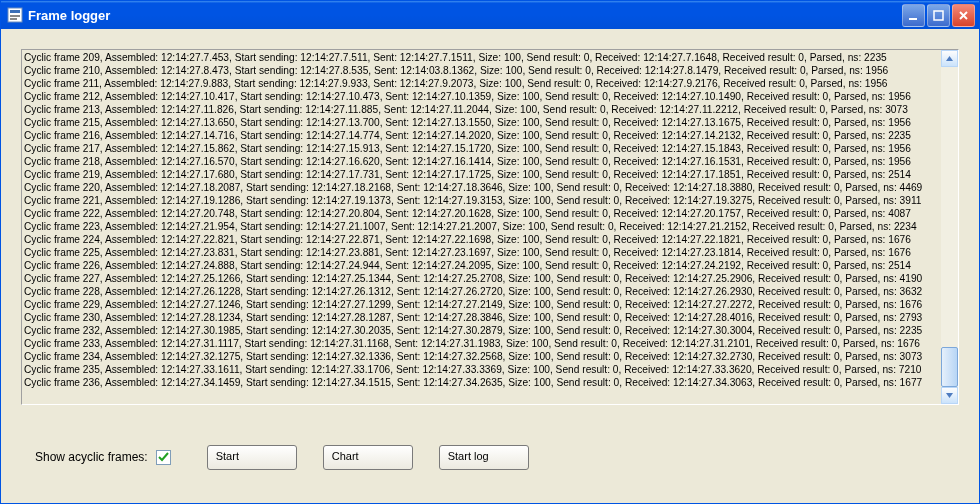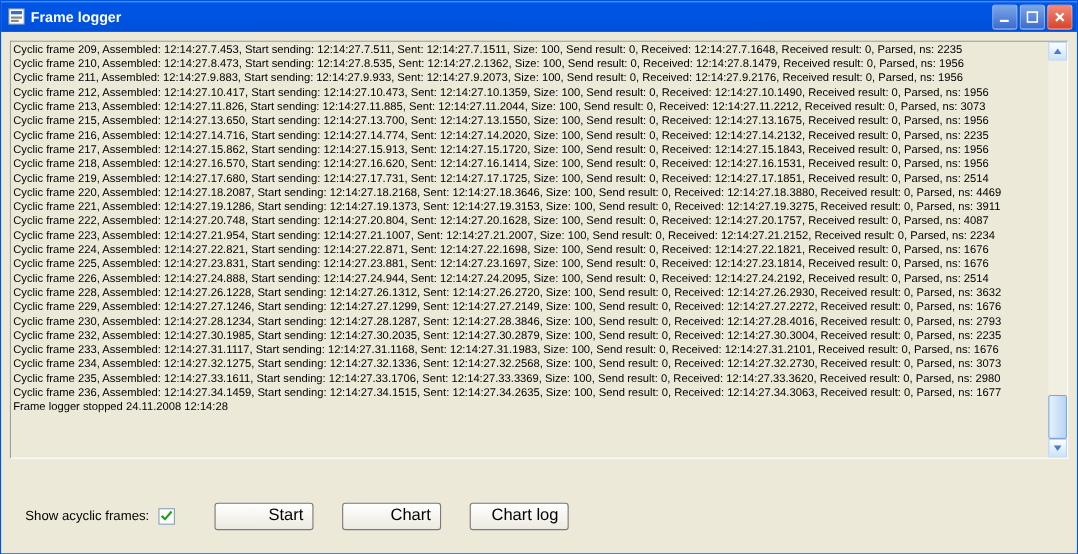--- a/index.html
+++ b/index.html
@@ -61,21 +61,21 @@
   }
   .winbtn.close {
     background: linear-gradient(to bottom, #f38979, #d9432a);
   }
   .winbtn svg { display:block; }
 
   .client {
     flex: 1;
     display: flex;
     flex-direction: column;
-    padding: 8px;
+    padding: 20px;
     box-sizing: border-box;
     gap: 24px;
   }
   .logbox {
     flex: 1;
     background: #ece9d8;
     border-top: 1px solid #a0a0a0;
     border-left: 1px solid #a0a0a0;
     border-right: 1px solid #fff;
     border-bottom: 1px solid #fff;
@@ -152,22 +152,22 @@
     margin-right: 30px;
   }
   .checkbox svg { display:block; }
   .btn {
     min-width: 72px;
     height: 23px;
     border: 1px solid #7a7a7a;
     border-radius: 3px;
     background: linear-gradient(to bottom, #ffffff, #eceae0);
     font-family: Tahoma, Arial, sans-serif;
-    font-size: 15px;
-    text-align: right;
+    font-size: 11px;
+    text-align: left;
     line-height: 21px;
     cursor: pointer;
     margin-right: 20px;
     padding: 0 8px;
   }
 </style>
 </head>
 <body>
 
 <div class="window">
@@ -198,45 +198,45 @@
             <line x1="9" y1="2" x2="2" y2="9" stroke="#fff" stroke-width="2"></line>
           </svg>
       </div>
     </div>
   </div>
 
   <div class="client">
     <div class="logbox">
       <div class="log-inner" id="log-inner">
           <div class="log-line">Cyclic frame 209, Assembled: 12:14:27.7.453, Start sending: 12:14:27.7.511, Sent: 12:14:27.7.1511, Size: 100, Send result: 0, Received: 12:14:27.7.1648, Received result: 0, Parsed, ns: 2235</div>
-          <div class="log-line">Cyclic frame 210, Assembled: 12:14:27.8.473, Start sending: 12:14:27.8.535, Sent: 12:14:27.2.1362, Size: 100, Send result: 0, Received: 12:14:27.8.1479, Received result: 0, Parsed, ns: 1956</div>
+          <div class="log-line">Cyclic frame 210, Assembled: 12:14:27.8.473, Start sending: 12:14:27.8.535, Sent: 12:14:03.8.1362, Size: 100, Send result: 0, Received: 12:14:27.8.1479, Received result: 0, Parsed, ns: 1956</div>
           <div class="log-line">Cyclic frame 211, Assembled: 12:14:27.9.883, Start sending: 12:14:27.9.933, Sent: 12:14:27.9.2073, Size: 100, Send result: 0, Received: 12:14:27.9.2176, Received result: 0, Parsed, ns: 1956</div>
           <div class="log-line">Cyclic frame 212, Assembled: 12:14:27.10.417, Start sending: 12:14:27.10.473, Sent: 12:14:27.10.1359, Size: 100, Send result: 0, Received: 12:14:27.10.1490, Received result: 0, Parsed, ns: 1956</div>
           <div class="log-line">Cyclic frame 213, Assembled: 12:14:27.11.826, Start sending: 12:14:27.11.885, Sent: 12:14:27.11.2044, Size: 100, Send result: 0, Received: 12:14:27.11.2212, Received result: 0, Parsed, ns: 3073</div>
           <div class="log-line">Cyclic frame 215, Assembled: 12:14:27.13.650, Start sending: 12:14:27.13.700, Sent: 12:14:27.13.1550, Size: 100, Send result: 0, Received: 12:14:27.13.1675, Received result: 0, Parsed, ns: 1956</div>
           <div class="log-line">Cyclic frame 216, Assembled: 12:14:27.14.716, Start sending: 12:14:27.14.774, Sent: 12:14:27.14.2020, Size: 100, Send result: 0, Received: 12:14:27.14.2132, Received result: 0, Parsed, ns: 2235</div>
           <div class="log-line">Cyclic frame 217, Assembled: 12:14:27.15.862, Start sending: 12:14:27.15.913, Sent: 12:14:27.15.1720, Size: 100, Send result: 0, Received: 12:14:27.15.1843, Received result: 0, Parsed, ns: 1956</div>
           <div class="log-line">Cyclic frame 218, Assembled: 12:14:27.16.570, Start sending: 12:14:27.16.620, Sent: 12:14:27.16.1414, Size: 100, Send result: 0, Received: 12:14:27.16.1531, Received result: 0, Parsed, ns: 1956</div>
           <div class="log-line">Cyclic frame 219, Assembled: 12:14:27.17.680, Start sending: 12:14:27.17.731, Sent: 12:14:27.17.1725, Size: 100, Send result: 0, Received: 12:14:27.17.1851, Received result: 0, Parsed, ns: 2514</div>
           <div class="log-line">Cyclic frame 220, Assembled: 12:14:27.18.2087, Start sending: 12:14:27.18.2168, Sent: 12:14:27.18.3646, Size: 100, Send result: 0, Received: 12:14:27.18.3880, Received result: 0, Parsed, ns: 4469</div>
           <div class="log-line">Cyclic frame 221, Assembled: 12:14:27.19.1286, Start sending: 12:14:27.19.1373, Sent: 12:14:27.19.3153, Size: 100, Send result: 0, Received: 12:14:27.19.3275, Received result: 0, Parsed, ns: 3911</div>
           <div class="log-line">Cyclic frame 222, Assembled: 12:14:27.20.748, Start sending: 12:14:27.20.804, Sent: 12:14:27.20.1628, Size: 100, Send result: 0, Received: 12:14:27.20.1757, Received result: 0, Parsed, ns: 4087</div>
           <div class="log-line">Cyclic frame 223, Assembled: 12:14:27.21.954, Start sending: 12:14:27.21.1007, Sent: 12:14:27.21.2007, Size: 100, Send result: 0, Received: 12:14:27.21.2152, Received result: 0, Parsed, ns: 2234</div>
           <div class="log-line">Cyclic frame 224, Assembled: 12:14:27.22.821, Start sending: 12:14:27.22.871, Sent: 12:14:27.22.1698, Size: 100, Send result: 0, Received: 12:14:27.22.1821, Received result: 0, Parsed, ns: 1676</div>
           <div class="log-line">Cyclic frame 225, Assembled: 12:14:27.23.831, Start sending: 12:14:27.23.881, Sent: 12:14:27.23.1697, Size: 100, Send result: 0, Received: 12:14:27.23.1814, Received result: 0, Parsed, ns: 1676</div>
           <div class="log-line">Cyclic frame 226, Assembled: 12:14:27.24.888, Start sending: 12:14:27.24.944, Sent: 12:14:27.24.2095, Size: 100, Send result: 0, Received: 12:14:27.24.2192, Received result: 0, Parsed, ns: 2514</div>
+          <div class="log-line">Cyclic frame 227, Assembled: 12:14:27.25.1266, Start sending: 12:14:27.25.1344, Sent: 12:14:27.25.2708, Size: 100, Send result: 0, Received: 12:14:27.25.2906, Received result: 0, Parsed, ns: 4190</div>
           <div class="log-line">Cyclic frame 228, Assembled: 12:14:27.26.1228, Start sending: 12:14:27.26.1312, Sent: 12:14:27.26.2720, Size: 100, Send result: 0, Received: 12:14:27.26.2930, Received result: 0, Parsed, ns: 3632</div>
           <div class="log-line">Cyclic frame 229, Assembled: 12:14:27.27.1246, Start sending: 12:14:27.27.1299, Sent: 12:14:27.27.2149, Size: 100, Send result: 0, Received: 12:14:27.27.2272, Received result: 0, Parsed, ns: 1676</div>
           <div class="log-line">Cyclic frame 230, Assembled: 12:14:27.28.1234, Start sending: 12:14:27.28.1287, Sent: 12:14:27.28.3846, Size: 100, Send result: 0, Received: 12:14:27.28.4016, Received result: 0, Parsed, ns: 2793</div>
           <div class="log-line">Cyclic frame 232, Assembled: 12:14:27.30.1985, Start sending: 12:14:27.30.2035, Sent: 12:14:27.30.2879, Size: 100, Send result: 0, Received: 12:14:27.30.3004, Received result: 0, Parsed, ns: 2235</div>
           <div class="log-line">Cyclic frame 233, Assembled: 12:14:27.31.1117, Start sending: 12:14:27.31.1168, Sent: 12:14:27.31.1983, Size: 100, Send result: 0, Received: 12:14:27.31.2101, Received result: 0, Parsed, ns: 1676</div>
           <div class="log-line">Cyclic frame 234, Assembled: 12:14:27.32.1275, Start sending: 12:14:27.32.1336, Sent: 12:14:27.32.2568, Size: 100, Send result: 0, Received: 12:14:27.32.2730, Received result: 0, Parsed, ns: 3073</div>
-          <div class="log-line">Cyclic frame 235, Assembled: 12:14:27.33.1611, Start sending: 12:14:27.33.1706, Sent: 12:14:27.33.3369, Size: 100, Send result: 0, Received: 12:14:27.33.3620, Received result: 0, Parsed, ns: 2980</div>
+          <div class="log-line">Cyclic frame 235, Assembled: 12:14:27.33.1611, Start sending: 12:14:27.33.1706, Sent: 12:14:27.33.3369, Size: 100, Send result: 0, Received: 12:14:27.33.3620, Received result: 0, Parsed, ns: 7210</div>
           <div class="log-line">Cyclic frame 236, Assembled: 12:14:27.34.1459, Start sending: 12:14:27.34.1515, Sent: 12:14:27.34.2635, Size: 100, Send result: 0, Received: 12:14:27.34.3063, Received result: 0, Parsed, ns: 1677</div>
-          <div class="log-line">Frame logger stopped 24.11.2008 12:14:28</div>
         </div>
       <div class="vscroll">
         <div class="arrow">
           <svg width="9" height="9">
               <polygon points="4.5,2 8,7 1,7" fill="#4e7cc0"></polygon>
             </svg>
         </div>
         <div class="track">
           <div class="thumb"></div>
         </div>
@@ -250,16 +250,16 @@
 
     <div class="bottom-panel">
       <span class="chk-label">Show acyclic frames:</span>
       <span class="checkbox">
         <svg width="11" height="11">
             <polyline points="1,5 4,8 10,1" fill="none" stroke="#21a121" stroke-width="2"></polyline>
           </svg>
       </span>
       <div class="btn">Start</div>
       <div class="btn">Chart</div>
-      <div class="btn">Chart log</div>
+      <div class="btn">Start log</div>
     </div>
   </div>
 </div>
 
 </body></html>

